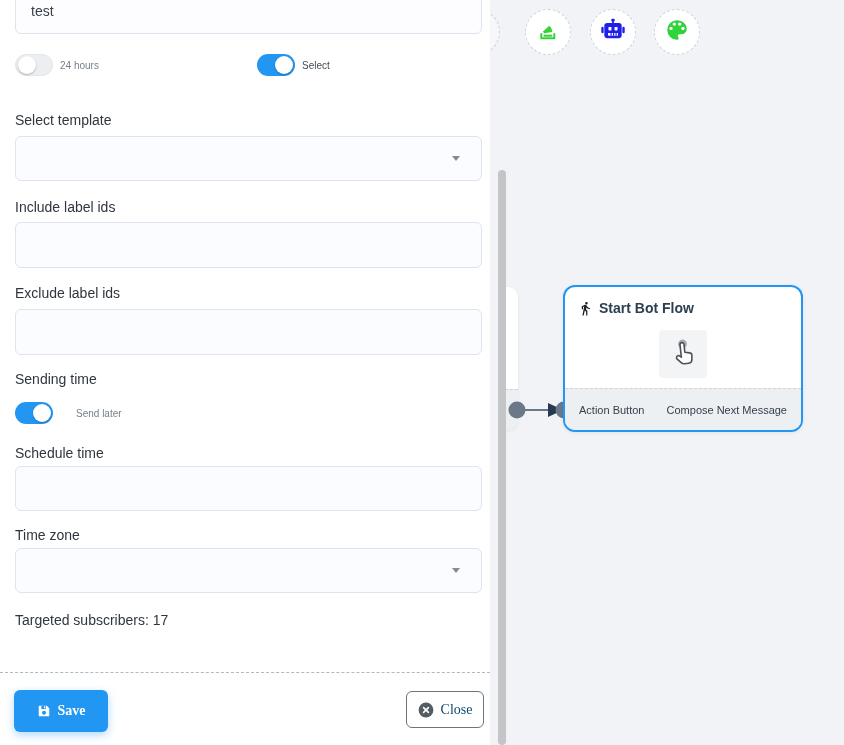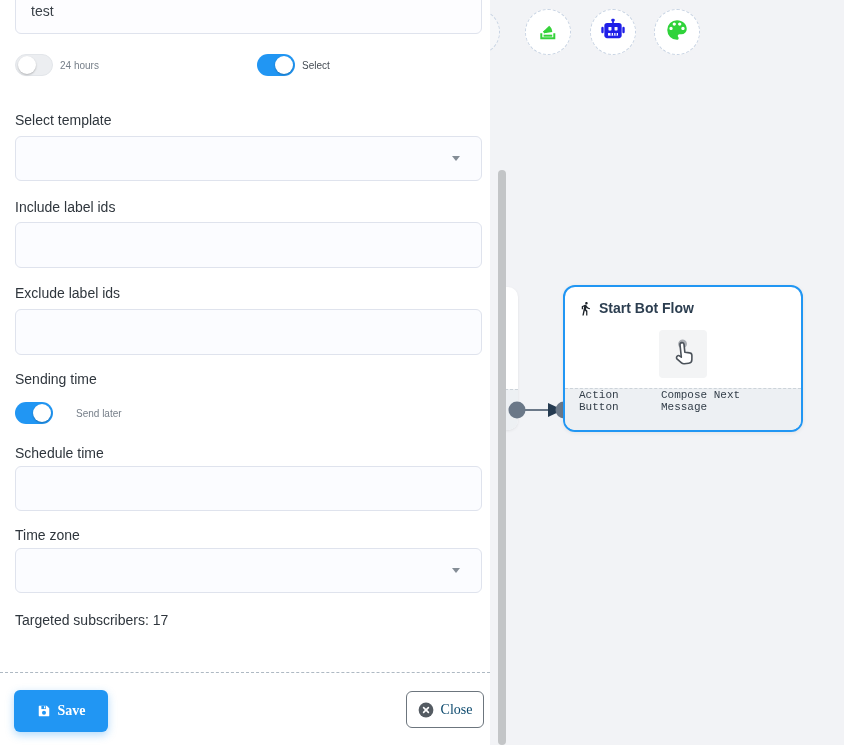--- a/index.html
+++ b/index.html
@@ -21,22 +21,22 @@
 
   
   .flow-node { position:absolute; left:73px; top:285px; width:240px; height:147px; background:#fff;
     border:2px solid #2196f3; border-radius:12px; box-shadow:0 1px 4px rgba(0,0,0,.07); }
   .node-header { position:absolute; left:13px; top:13px; display:flex; align-items:center; gap:6px;
     font-size:14px; font-weight:700; color:#2c3e50; }
   .tap-box { position:absolute; left:50%; top:43px; transform:translateX(-50%);
     width:48px; height:48px; background:#f3f4f5; border-radius:4px;
     display:flex; align-items:center; justify-content:center; }
   .node-footer { position:absolute; left:0; right:0; bottom:0; height:42px; background:#edf0f3;
-    border-top:1px dashed #ccd3d9; border-radius:0 0 10px 10px; display:flex; align-items:flex-start;
-    justify-content:space-between; padding:0 14px; font-size:11px; color:#333e49;font-family:Liberation Mono, monospace; }
+    border-top:1px dashed #ccd3d9; border-radius:0 0 10px 10px; display:flex; align-items:center;
+    justify-content:space-between; padding:0 14px; font-size:11px; color:#333e49; }
   .connector { position:absolute; left:16px; top:398px; }
 
   
   #scroll-thumb { position:absolute; left:498px; top:170px; width:8px; height:575px;
     background:#c3c5c7; border-radius:4px; z-index:6; }
 
   
   #panel { position:absolute; left:0; top:0; width:490px; height:745px; background:#fff; z-index:10; }
   .lbl { position:absolute; left:15px; font-size:14px; color:#2f363d; line-height:18px; }
   .field { position:absolute; left:15px; width:467px; height:45px; background:#fbfcff;

